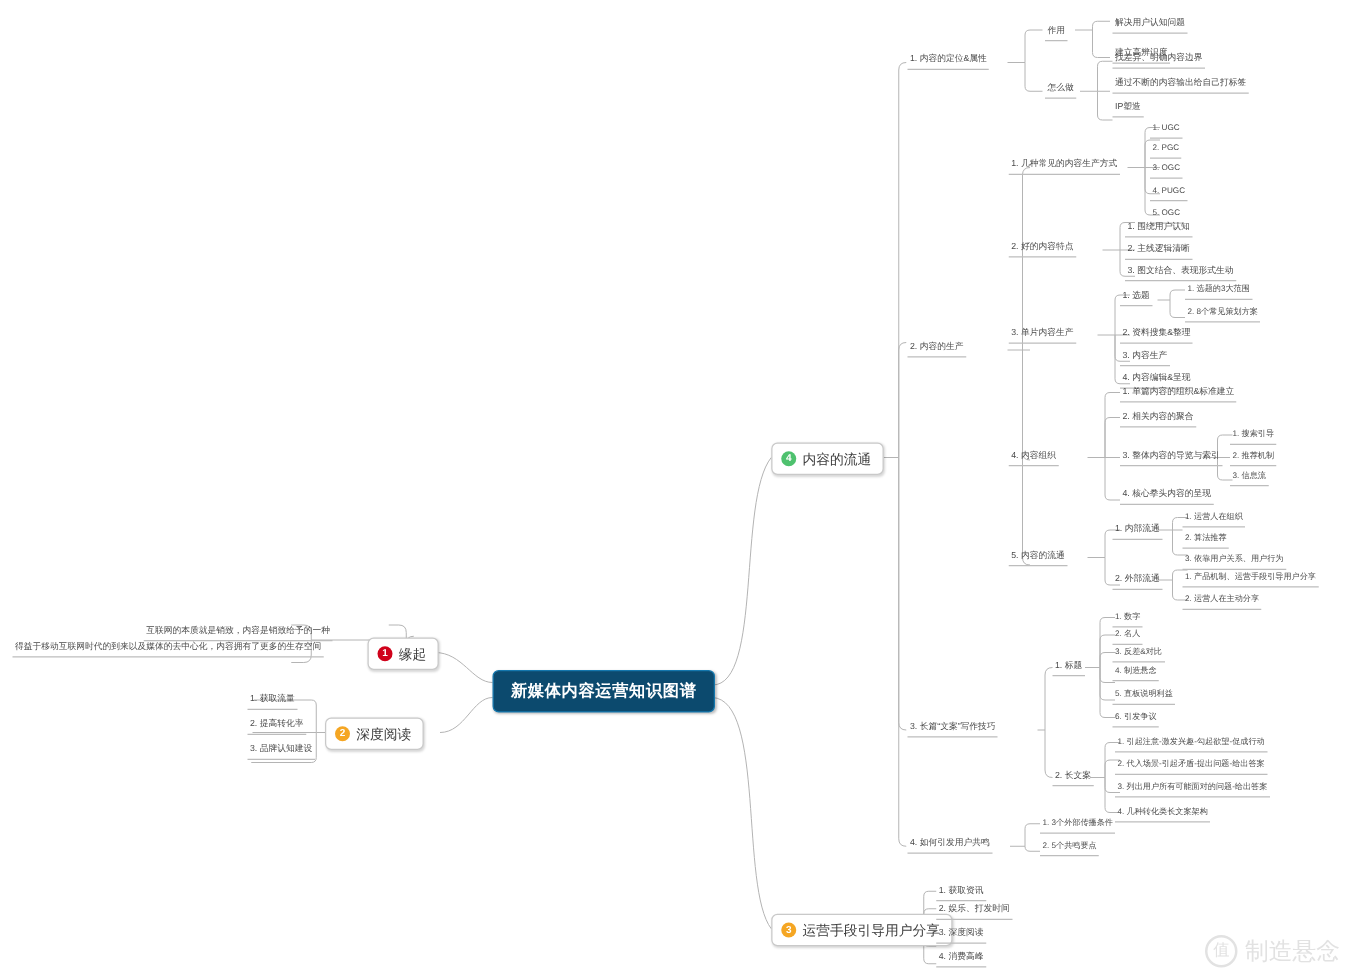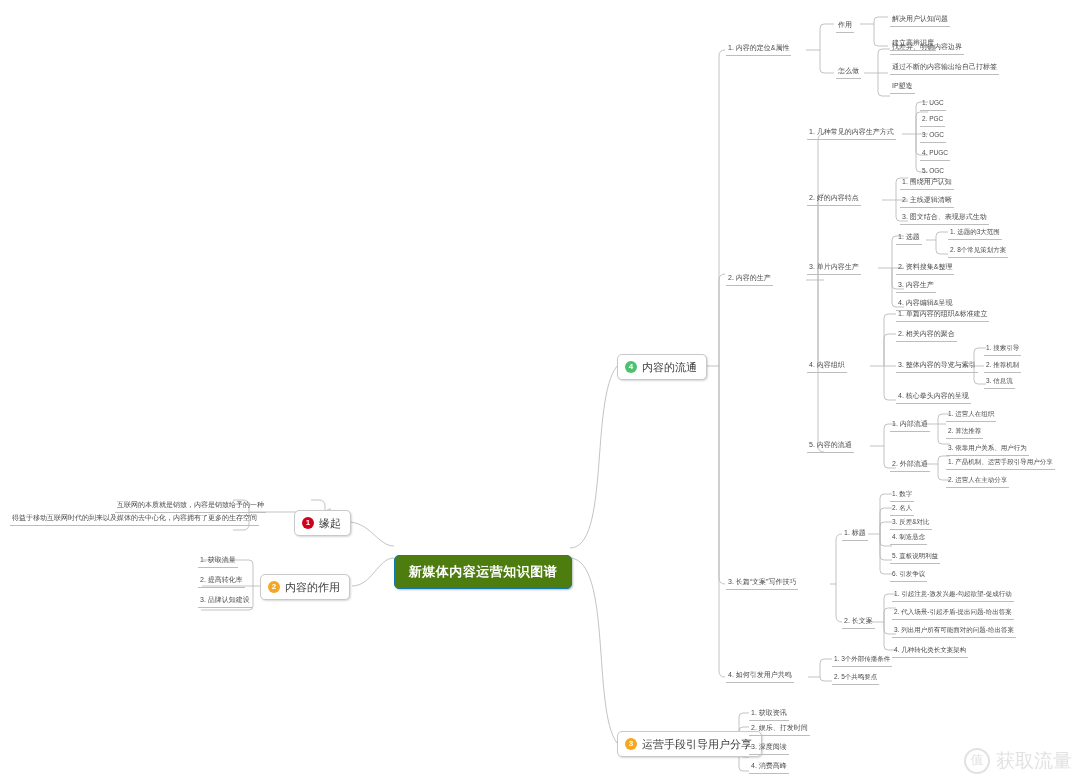--- a/index.html
+++ b/index.html
@@ -21,31 +21,30 @@
     left: 0; top: 0;
     width: 1080px; height: 782px;
     pointer-events: none;
   }
 
   
   .root-node {
     position: absolute;
     left: 394px; top: 536px;
     width: 176px; height: 32px;
-    background: #4d7c0f;
+    background: #0c4a6e;
     border: 1px solid #1477ad;
     border-radius: 5px;
     box-shadow: 1px 1px 2px rgba(0,0,0,.25);
     display: flex; align-items: center; justify-content: center;
     color: #ffffff;
     font-size: 13px;
     font-weight: bold;
     letter-spacing: .5px;
     white-space: nowrap;
-    margin-top: 19px;
   }
 
   
   .l1 {
     position: absolute;
     height: 24px;
     background: #ffffff;
     border: 1px solid #c9c9c9;
     border-radius: 5px;
     box-shadow: 1px 1px 2px rgba(0,0,0,.16);
@@ -217,21 +216,21 @@
     <span>新媒体内容运营知识图谱</span>
   </div>
 
   <div class="l1" style="left:294px; top:510px;">
     <span class="badge b1">1</span>
     <span>缘起</span>
   </div>
 
   <div class="l1" style="left:260px; top:574px;">
     <span class="badge b2">2</span>
-    <span>内容的作用</span>
+    <span>深度阅读</span>
   </div>
 
   <div class="l1" style="left:617px; top:731px;">
     <span class="badge b3">3</span>
     <span>运营手段引导用户分享</span>
   </div>
 
   <div class="l1" style="left:617px; top:354px;">
     <span class="badge b4">4</span>
     <span>内容的流通</span>
@@ -312,16 +311,16 @@
   <div class="leaf sm" style="left:892px; top:607px;">2. 代入场景-引起矛盾-提出问题-给出答案</div>
   <div class="leaf sm" style="left:892px; top:625px;">3. 列出用户所有可能面对的问题-给出答案</div>
   <div class="leaf sm" style="left:892px; top:645px;">4. 几种转化类长文案架构</div>
 
   <div class="leaf" style="left:726px; top:670px;">4. 如何引发用户共鸣</div>
   <div class="leaf sm" style="left:832px; top:654px;">1. 3个外部传播条件</div>
   <div class="leaf sm" style="left:832px; top:672px;">2. 5个共鸣要点</div>
 
   <div class="watermark">
     <span class="wm-ring">值</span>
-    <span>获取流量</span>
+    <span>制造悬念</span>
   </div>
 
 </div>
 
 </body></html>

